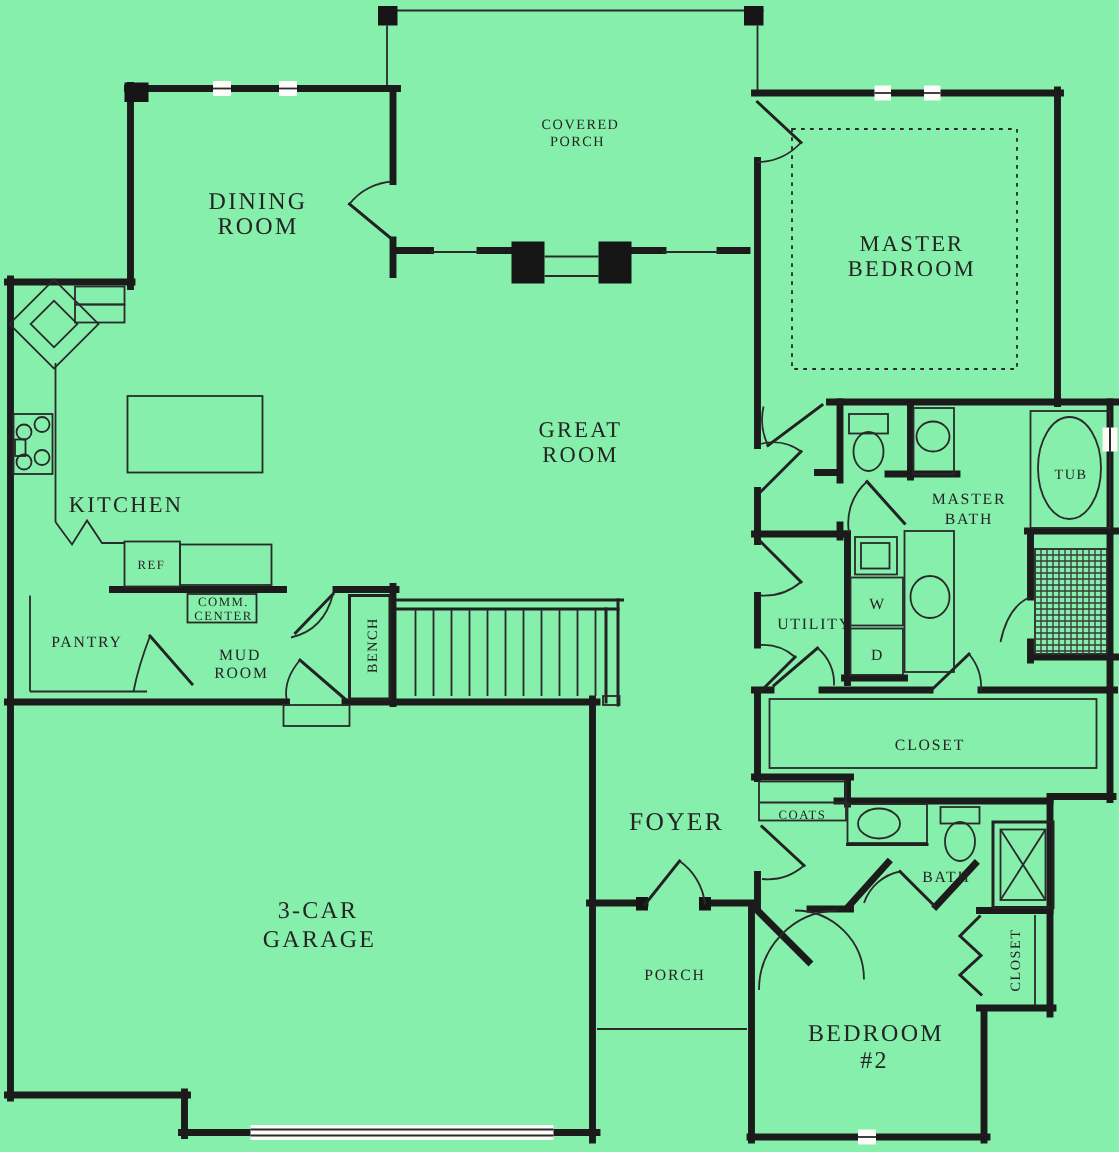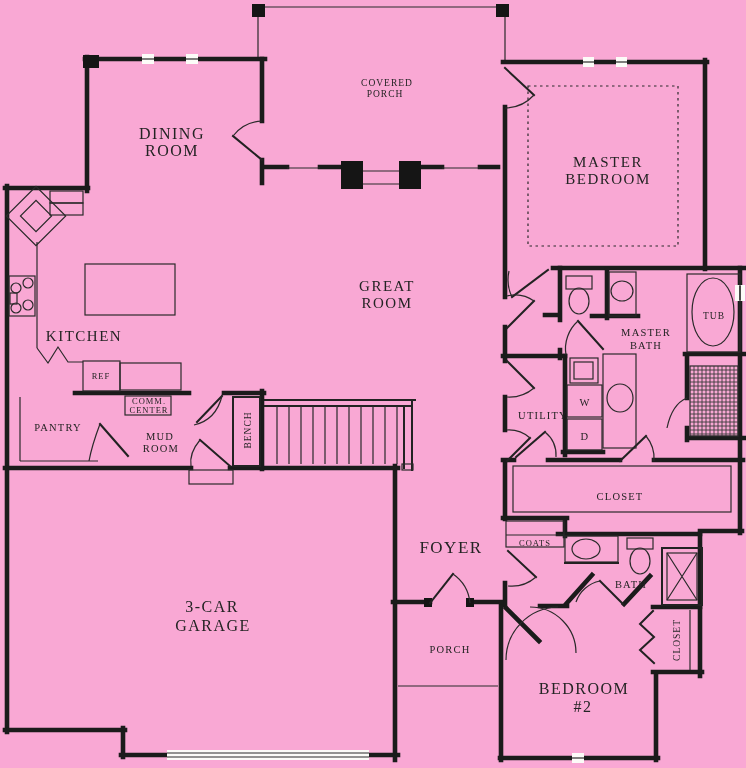--- a/index.html
+++ b/index.html
@@ -1,18 +1,18 @@
 <!DOCTYPE html>
 <html><head>
 <meta charset="utf-8">
 <style>
   html,body{margin:0;padding:0;background:#ffffff;}
   #plan-wrap{
     width:746px;height:768px;position:relative;
-    background:#f9a8d4;overflow:hidden;
+    background:#86efac;overflow:hidden;
     font-family:"Liberation Serif","DejaVu Serif",serif;
   }
   svg{display:block;}
   .thick{stroke:#1b1b1b;stroke-width:4.6;fill:none;stroke-linecap:square;}
   .med{stroke:#222222;stroke-width:2;fill:none;stroke-linecap:square;}
   .thin{stroke:#2a2a2a;stroke-width:1.2;fill:none;}
   .hair{stroke:#3a3a3a;stroke-width:0.9;fill:none;}
   .fillblk{fill:#151515;stroke:none;}
   .paperfill{fill:#fcfbf8;}
   .dotted{stroke:#2a2a2a;stroke-width:1.2;fill:none;stroke-dasharray:2.5 3.5;}

